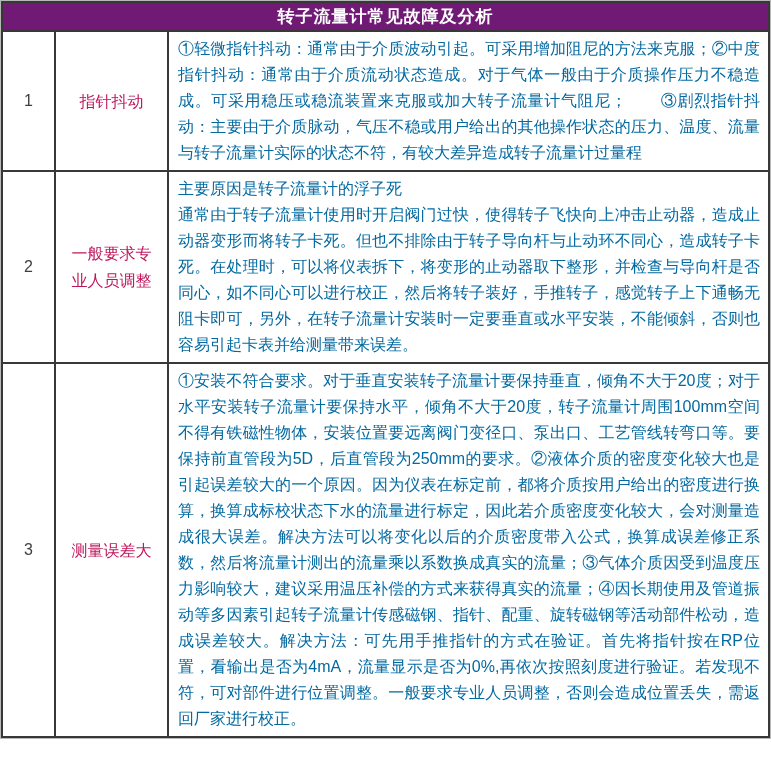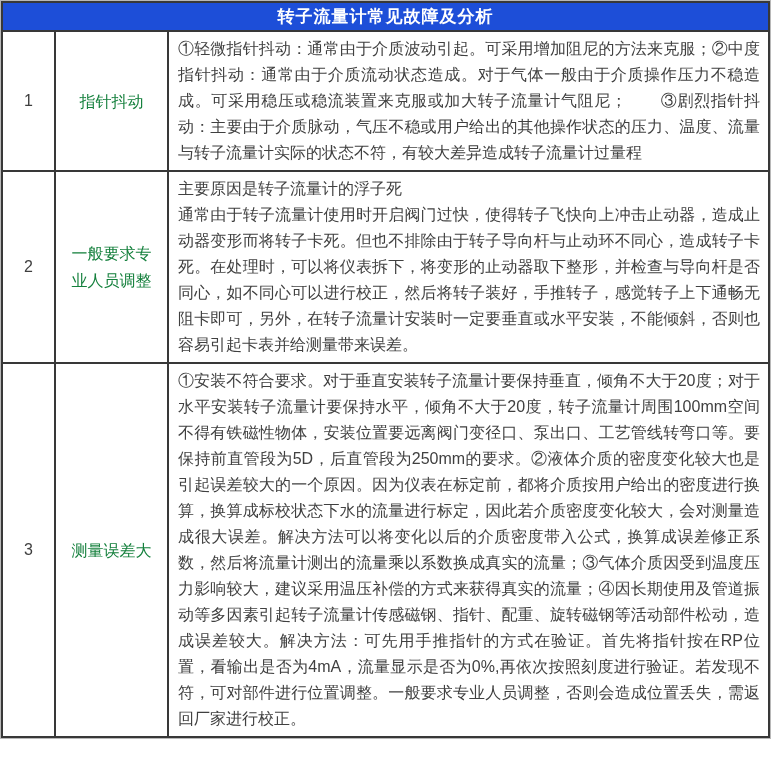--- a/index.html
+++ b/index.html
@@ -23,21 +23,21 @@
   table.fault-table col.c-no   { width: 53px; }
   table.fault-table col.c-phen { width: 113px; }
   table.fault-table col.c-cause{ width: auto; }
   table.fault-table th,
   table.fault-table td {
     border: 2px solid #383838;
     box-sizing: border-box;
     vertical-align: middle;
   }
   .title-bar {
-    background: #1d4ed8;
+    background: #701a75;
     height: 29px;
     text-align: center;
     color: #ffffff;
     font-size: 17px;
     font-weight: bold;
     letter-spacing: 1px;
     padding: 0;
   }
   .head-row th {
     background: #F8CED2;
@@ -55,27 +55,27 @@
     line-height: 30px;
   }
   td.cell-no {
     text-align: center;
     color: #3f3f3f;
     font-size: 16px;
     padding: 2px;
   }
   td.cell-phen {
     text-align: center;
-    color: #15803d;
+    color: #be185d;
     font-size: 16px;
     line-height: 27px;
     padding: 2px 10px;
   }
   td.cell-cause {
-    color: #404040;
+    color: #0369a1;
     font-size: 16px;
     line-height: 26px;
     text-align: justify;
     padding: 4px 8px 4px 9px;
     white-space: pre-wrap;
     word-break: break-all;
     vertical-align: middle;
   }
   tr.row-1 td { height: 126px; }
   tr.row-2 td { height: 180px; }

